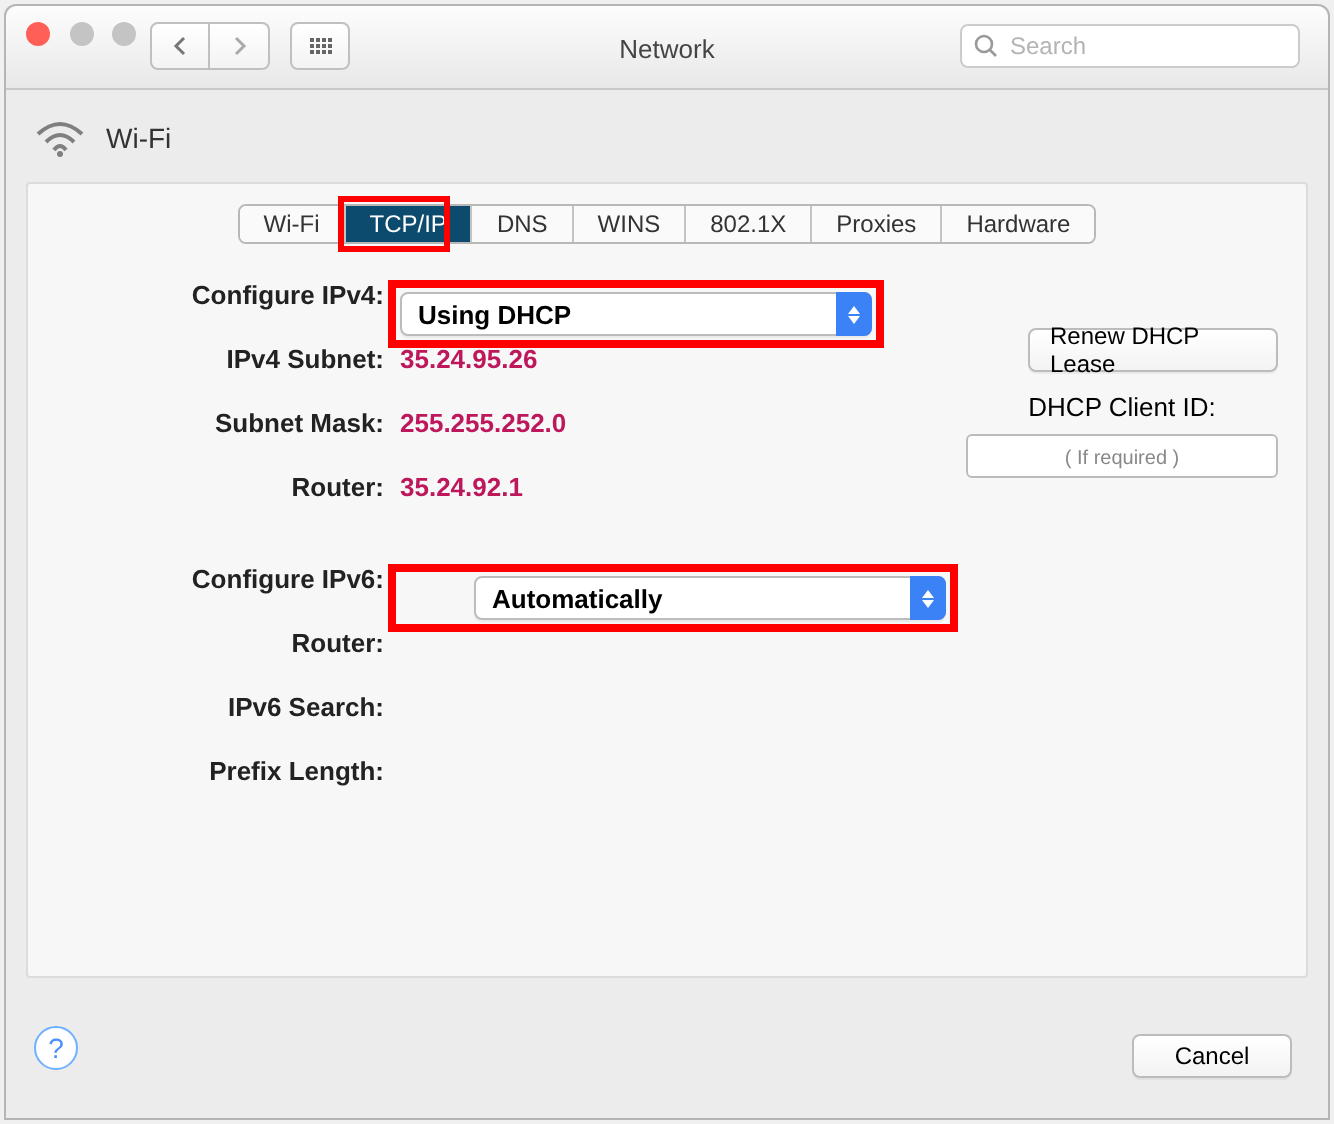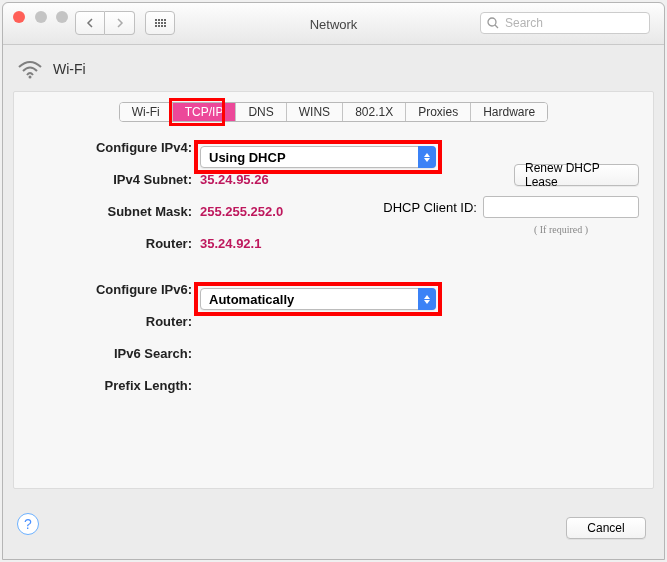--- a/index.html
+++ b/index.html
@@ -30,37 +30,37 @@
     .sidebar-head { display:flex; align-items:center; gap:10px; padding:14px 12px 8px 14px;}
     .sidebar-head span { font-size:14px; color:#333;}
     
     .content-area { position:absolute; top:46px; left:10px; right:10px; bottom:70px; background:#f7f7f7; border:1px solid #dcdcdc; border-radius:2px;}
     
     
     .tabbar { display:flex; justify-content:center; margin-top:10px;}
     .seg { display:flex; border:1px solid #b8b8b8; border-radius:4px; overflow:hidden; height:20px; background:#fff;}
     .seg button { border:none; border-right:1px solid #c4c4c4; background:#fafafa; font-size:12px; padding:0 12px; color:#333;}
     .seg button:last-child { border-right:none;}
-    .seg button.active { background:#ec4899; color:#fff;}
+    .seg button.active { background:#0c4a6e; color:#fff;}
     .tab-highlight { position:absolute; border:3px solid #ff0000; pointer-events:none;}
     
     
     .form { padding:18px 6px 0 6px;}
     .row { display:flex; align-items:flex-start; height:28px; margin-bottom:4px;font-weight:bold;}
     .row .lbl { width:180px; text-align:right; padding-right:8px; color:#222; font-size:13px;}
     .row .val { color:#be185d; font-size:13px;}
     .select-wrap { position:relative; height:22px;}
     .select-wrap .sel { height:22px; border:1px solid #bcbcbc; border-radius:4px; background:#fff; display:flex; align-items:center; padding:0 20px 0 8px; font-size:13px; box-shadow:0 1px 1px rgba(0,0,0,.06);}
     .select-wrap .chev { position:absolute; right:0; top:0; width:18px; height:22px; background:#3b82f6; border-radius:0 4px 4px 0; display:flex; flex-direction:column; align-items:center; justify-content:center; gap:1px;}
     .select-wrap .chev i { width:0; height:0; border-left:3px solid transparent; border-right:3px solid transparent;}
     .select-wrap .chev i.up { border-bottom:4px solid #fff;}
     .select-wrap .chev i.dn { border-top:4px solid #fff;}
     .red-frame { border:4px solid #ff0000; padding:2px;}
     .mac-btn { height:22px; border:1px solid #bcbcbc; border-radius:4px; background:linear-gradient(#fff,#f3f3f3); font-size:12px; padding:0 10px; display:flex; align-items:center; justify-content:center; box-shadow:0 1px 0 rgba(0,0,0,.05);}
-    .req { font-size:10px; color:#888; text-align:center; margin-top:4px; width:170px;font-family:Liberation Serif, serif;}
+    .req { font-size:10px; color:#888; text-align:center; margin-top:4px; width:170px;}
     
     
     .footer { position:absolute; bottom:0; left:0; right:0; height:70px; }
     .help { position:absolute; left:14px; bottom:24px; width:22px;height:22px;border:1px solid #6cb1ff;border-radius:50%;display:flex;align-items:center;justify-content:center;color:#4a90ff;font-size:14px;background:#fff;}
     .footer .btns { position:absolute; right:18px; bottom:20px; display:flex; gap:12px;padding-left:17px;}
     .footer .btns .mac-btn { width:80px; justify-content:center;}
   </style>
 </head>
 <body>
 
@@ -159,21 +159,21 @@
           <div class="val">255.255.252.0</div>
         </div>
         <div class="row">
           <div class="lbl">Router:</div>
           <div class="val">35.24.92.1</div>
         </div>
 
         <div class="row" style="margin-top:18px;">
           <div class="lbl">Configure IPv6:</div>
           <div class="red-frame" style="margin-left:-6px;">
-            <div class="select-wrap" style="width:236px;">
+            <div class="select-wrap" style="width:236px;margin-left:37px;">
               <div class="sel">Automatically</div>
               <div class="chev">
                   <i class="up"></i>
                   <i class="dn"></i>
                 </div>
             </div>
           </div>
         </div>
         <div class="row">
           <div class="lbl">Router:</div>
@@ -185,21 +185,21 @@
         </div>
         <div class="row">
           <div class="lbl">Prefix Length:</div>
           <div class="val"></div>
         </div>
       </div>
 
       <div style="position:absolute; right:14px; top:72px;">
         <div class="mac-btn" style="width:125px;">Renew DHCP Lease</div>
       </div>
-      <div style="position:absolute; right:14px; top:104px; display:flex; align-items:center; gap:6px;">
+      <div style="position:absolute; right:14px; top:104px; display:flex; align-items:center; gap:6px;flex-direction:column;">
         <div class="lbl2" style="font-size:13px;">DHCP Client ID:</div>
         <input type="text" style="width: 156px; height: 22px; border: 1px solid rgb(188, 188, 188); border-radius: 3px; padding: 0px 6px; font-size: 12px;" value="">
       </div>
       <div class="req" style="position:absolute; right:14px; top:128px; width:156px;">( If required )</div>
 
     </div>
 
     <div class="footer">
       <div class="help">
         <span>?</span>

